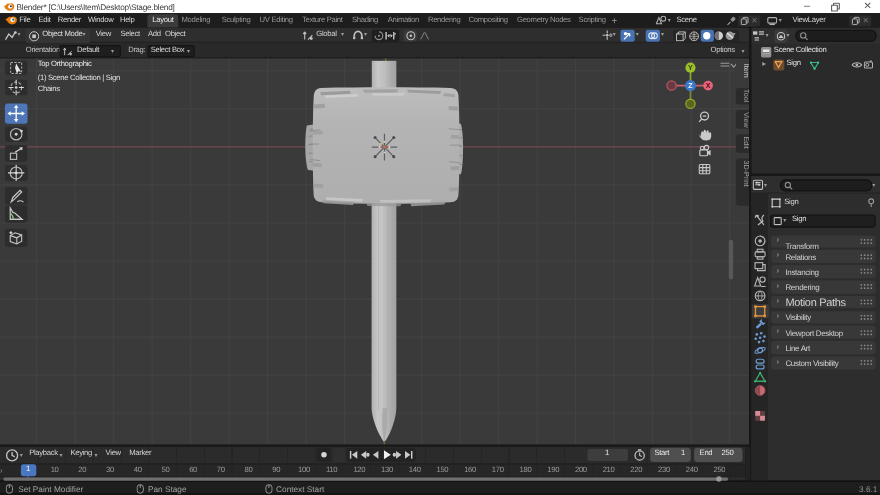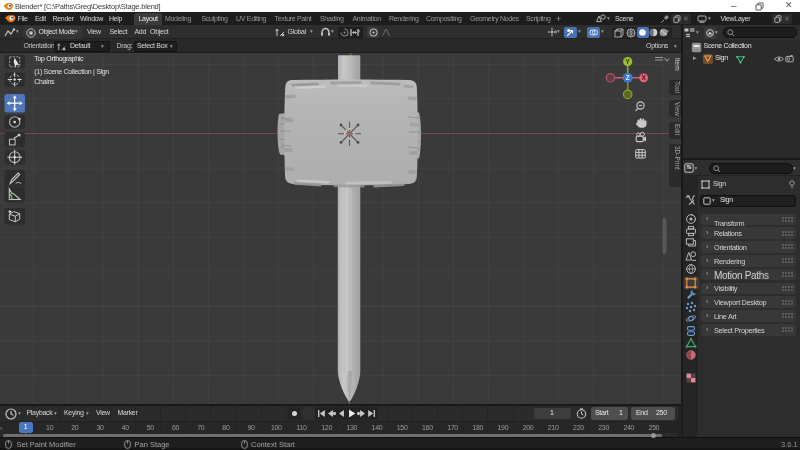--- a/index.html
+++ b/index.html
@@ -12,21 +12,21 @@
 <body>
 <div id="app">
 
   <div class="abs" style="left:0;top:0;width:800px;height:12px;background:#ffffff;"></div>
   <svg class="abs" style="left:3px;top:1px;" width="11" height="10" viewBox="0 0 11 10">
     <path d="M1 5.6 L5 2.6 C7 1.2 10 2.4 10 4.9 C10 7.3 8 8.8 5.8 8.8 C3.8 8.8 2.3 7.6 1 5.6 Z" fill="#e87d0d"></path>
     <circle cx="6.3" cy="4.9" r="2" fill="#fff"></circle>
     <circle cx="6.9" cy="4.7" r="1" fill="#1b4e66"></circle>
     <path d="M0.5 4.8 L4.2 2 L6 3.2 L2.8 5.6 Z" fill="#e87d0d"></path>
   </svg>
-  <div class="txt" style="left:15px;top:2px;font-size:7.5px;letter-spacing:-0.2px;color:#3a3a3a;">Blender* [C:\Paths\Greg\Desktop\Stage.blend]</div>
+  <div class="txt" style="left:15px;top:2px;font-size:7.5px;letter-spacing:-0.2px;color:#3a3a3a;">Blender* [C:\Users\Item\Desktop\Stage.blend]</div>
   <div class="txt" style="left:731px;top:0px;font-size:10px;color:#555;">–</div>
   <svg class="abs" style="left:755px;top:2px;" width="9" height="9" viewBox="0 0 9 9">
       <rect x="2.8" y="1" width="5.2" height="5.2" rx="0.3" fill="none" stroke="#5a5a5a" stroke-width="1"></rect>
       <rect x="1" y="2.8" width="5.2" height="5.2" rx="0.3" fill="#ffffff" stroke="#5a5a5a" stroke-width="1"></rect>
     </svg>
   <div class="txt" style="left:785px;top:0px;font-size:9px;color:#555;">✕</div>
 
   <div class="abs" style="left:0;top:12px;width:800px;height:13px;background:#1d1d1d;"></div>
   <svg class="abs" style="left:4px;top:14px;" width="13" height="9" viewBox="0 0 13 9">
     <path d="M2 4.5 L6 1.6 C8.2 0.3 11.4 1.5 11.4 4 C11.4 6.6 9.2 8.2 6.9 8.2 C4.8 8.2 3.2 6.8 2 4.5 Z" fill="#e87d0d"></path>
@@ -666,21 +666,21 @@
             <circle cx="10" cy="1" r="0.8"></circle>
             <circle cx="1" cy="4" r="0.8"></circle>
             <circle cx="4" cy="4" r="0.8"></circle>
             <circle cx="7" cy="4" r="0.8"></circle>
             <circle cx="10" cy="4" r="0.8"></circle>
           </g>
         </svg>
       </div>
       <div class="abs" style="left:701px;top:241.2px;width:95px;height:11.5px;background:#383838;border-radius:3px;">
         <span style="position:absolute;left:5px;top:1.5px;font-size:7px;color:#b0b0b0;">›</span>
-        <span style="position:absolute;left:13px;top:1.5px;font-size:7.3px;letter-spacing:-0.3px;color:#d2d2d2;white-space:nowrap;">Orientation</span>
+        <span style="position:absolute;left:13px;top:1.5px;font-size:7.3px;letter-spacing:-0.3px;color:#d2d2d2;white-space:nowrap;">Instancing</span>
         <svg style="position:absolute;right:3px;top:3.2px;" width="11" height="6" viewBox="0 0 11 6">
           <g fill="#8a8a8a">
             <circle cx="1" cy="1" r="0.8"></circle>
             <circle cx="4" cy="1" r="0.8"></circle>
             <circle cx="7" cy="1" r="0.8"></circle>
             <circle cx="10" cy="1" r="0.8"></circle>
             <circle cx="1" cy="4" r="0.8"></circle>
             <circle cx="4" cy="4" r="0.8"></circle>
             <circle cx="7" cy="4" r="0.8"></circle>
             <circle cx="10" cy="4" r="0.8"></circle>
@@ -762,21 +762,21 @@
             <circle cx="10" cy="1" r="0.8"></circle>
             <circle cx="1" cy="4" r="0.8"></circle>
             <circle cx="4" cy="4" r="0.8"></circle>
             <circle cx="7" cy="4" r="0.8"></circle>
             <circle cx="10" cy="4" r="0.8"></circle>
           </g>
         </svg>
       </div>
       <div class="abs" style="left:701px;top:324px;width:95px;height:11.5px;background:#383838;border-radius:3px;">
         <span style="position:absolute;left:5px;top:1.5px;font-size:7px;color:#b0b0b0;">›</span>
-        <span style="position:absolute;left:13px;top:1.5px;font-size:7.3px;letter-spacing:-0.3px;color:#d2d2d2;white-space:nowrap;">Select Properties</span>
+        <span style="position:absolute;left:13px;top:1.5px;font-size:7.3px;letter-spacing:-0.3px;color:#d2d2d2;white-space:nowrap;">Custom Visibility</span>
         <svg style="position:absolute;right:3px;top:3.2px;" width="11" height="6" viewBox="0 0 11 6">
           <g fill="#8a8a8a">
             <circle cx="1" cy="1" r="0.8"></circle>
             <circle cx="4" cy="1" r="0.8"></circle>
             <circle cx="7" cy="1" r="0.8"></circle>
             <circle cx="10" cy="1" r="0.8"></circle>
             <circle cx="1" cy="4" r="0.8"></circle>
             <circle cx="4" cy="4" r="0.8"></circle>
             <circle cx="7" cy="4" r="0.8"></circle>
             <circle cx="10" cy="4" r="0.8"></circle>

